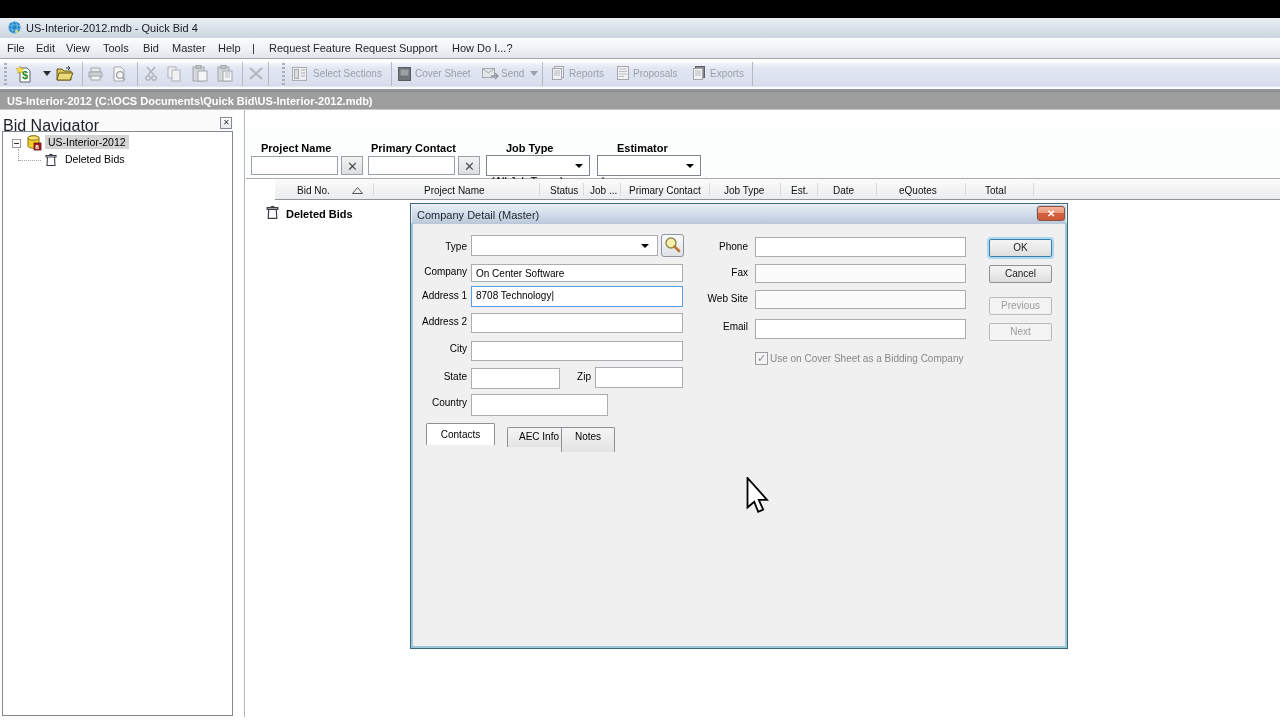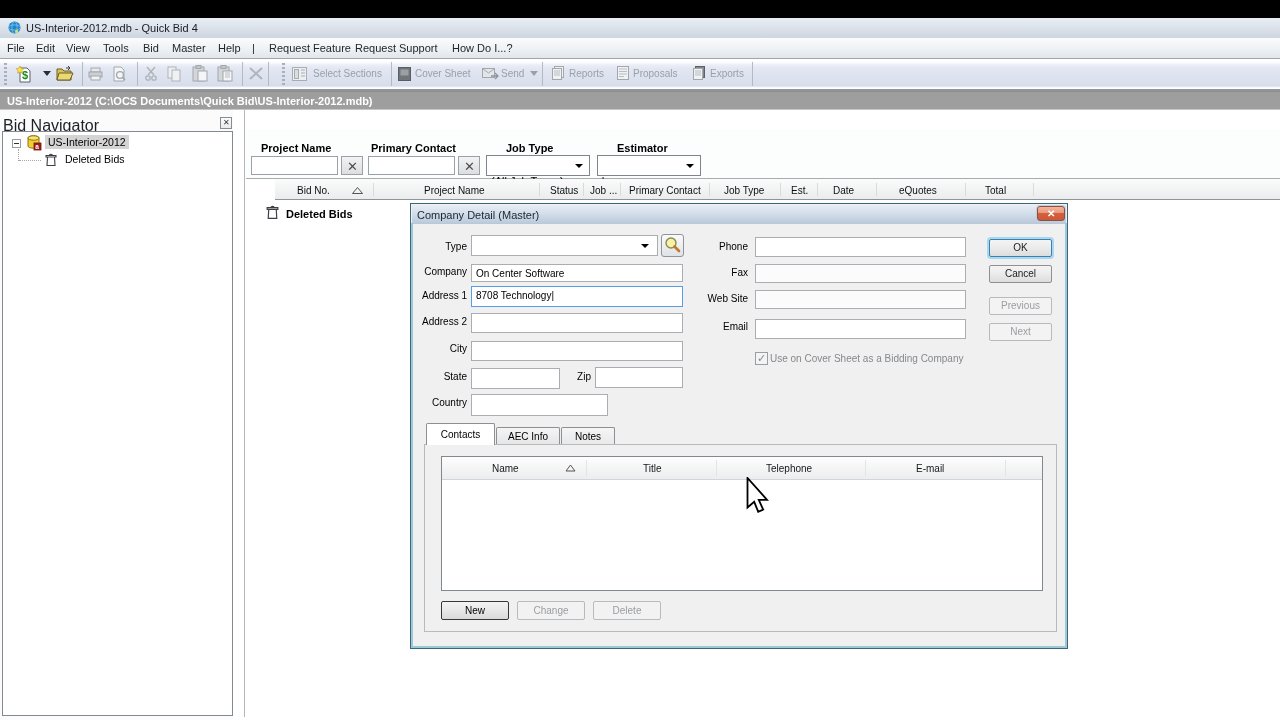--- a/index.html
+++ b/index.html
@@ -345,40 +345,20 @@
     <div class="dinput" style="left:344px; top:115px; width:211px; height:20px"></div>
     <div id="chk"></div>
     <span id="chklabel">Use on Cover Sheet as a Bidding Company</span>
 
     <div class="dbtn focus" style="top:35px">OK</div>
     <div class="dbtn" style="top:61px">Cancel</div>
     <div class="dbtn dis" style="top:93px">Previous</div>
     <div class="dbtn dis" style="top:119px">Next</div>
 
     <div class="dtab" style="left:15px; top:219px; width:69px; height:22px; background:#fff; z-index:3; line-height:22px;">Contacts</div>
-    <div class="dtab" style="left:85px; top:223px; width:64px; height:20px; background:linear-gradient(#f5f5f5,#e3e3e3); line-height:17px;">AEC Info</div>
+    <div class="dtab" style="left:96px; top:223px; width:64px; height:20px; background:linear-gradient(#f5f5f5,#e3e3e3); line-height:17px;">AEC Info</div>
     <div class="dtab" style="left:150px; top:223px; width:54px; height:25px; background:linear-gradient(#f5f5f5,#e3e3e3); line-height:17px;">Notes</div>
-    <div id="tabpane">
-      <div id="ctable">
-        <div id="chead">
-          <span style="left:50px">Name</span>
-          <span style="left:201px">Title</span>
-          <span style="left:324px">Telephone</span>
-          <span style="left:474px">E-mail</span>
-          <i style="left:144px"></i>
-            <i style="left:274px"></i>
-            <i style="left:423px"></i>
-            <i style="left:563px"></i>
-          <svg style="position:absolute; left:123px; top:7px" width="11" height="8">
-              <path d="M5.5 1 L10 7 L1 7 Z" fill="none" stroke="#555" stroke-width="1"></path>
-            </svg>
-        </div>
-      </div>
-      <div class="cbtn" style="left:16px; border:1px solid #35383b; color:#000;">New</div>
-      <div class="cbtn" style="left:92px; border:1px solid #b8babd; background:#f2f2f2; color:#9a9da1;">Change</div>
-      <div class="cbtn" style="left:168px; border:1px solid #b8babd; background:#f2f2f2; color:#9a9da1;">Delete</div>
-    </div>
   </div>
 
   <svg class="abs" style="left:744px; top:477px; z-index:9" width="26" height="40" viewBox="0 0 26 40">
     <path d="M3.5 1 L3.5 30.5 L10.2 24.8 L14.2 34.8 L19.2 32.6 L14.8 22.8 L23 22.8 Z" fill="#fff" stroke="#000" stroke-width="1.8" stroke-linejoin="miter"></path>
   </svg>
 </div>
 
 </body></html>

